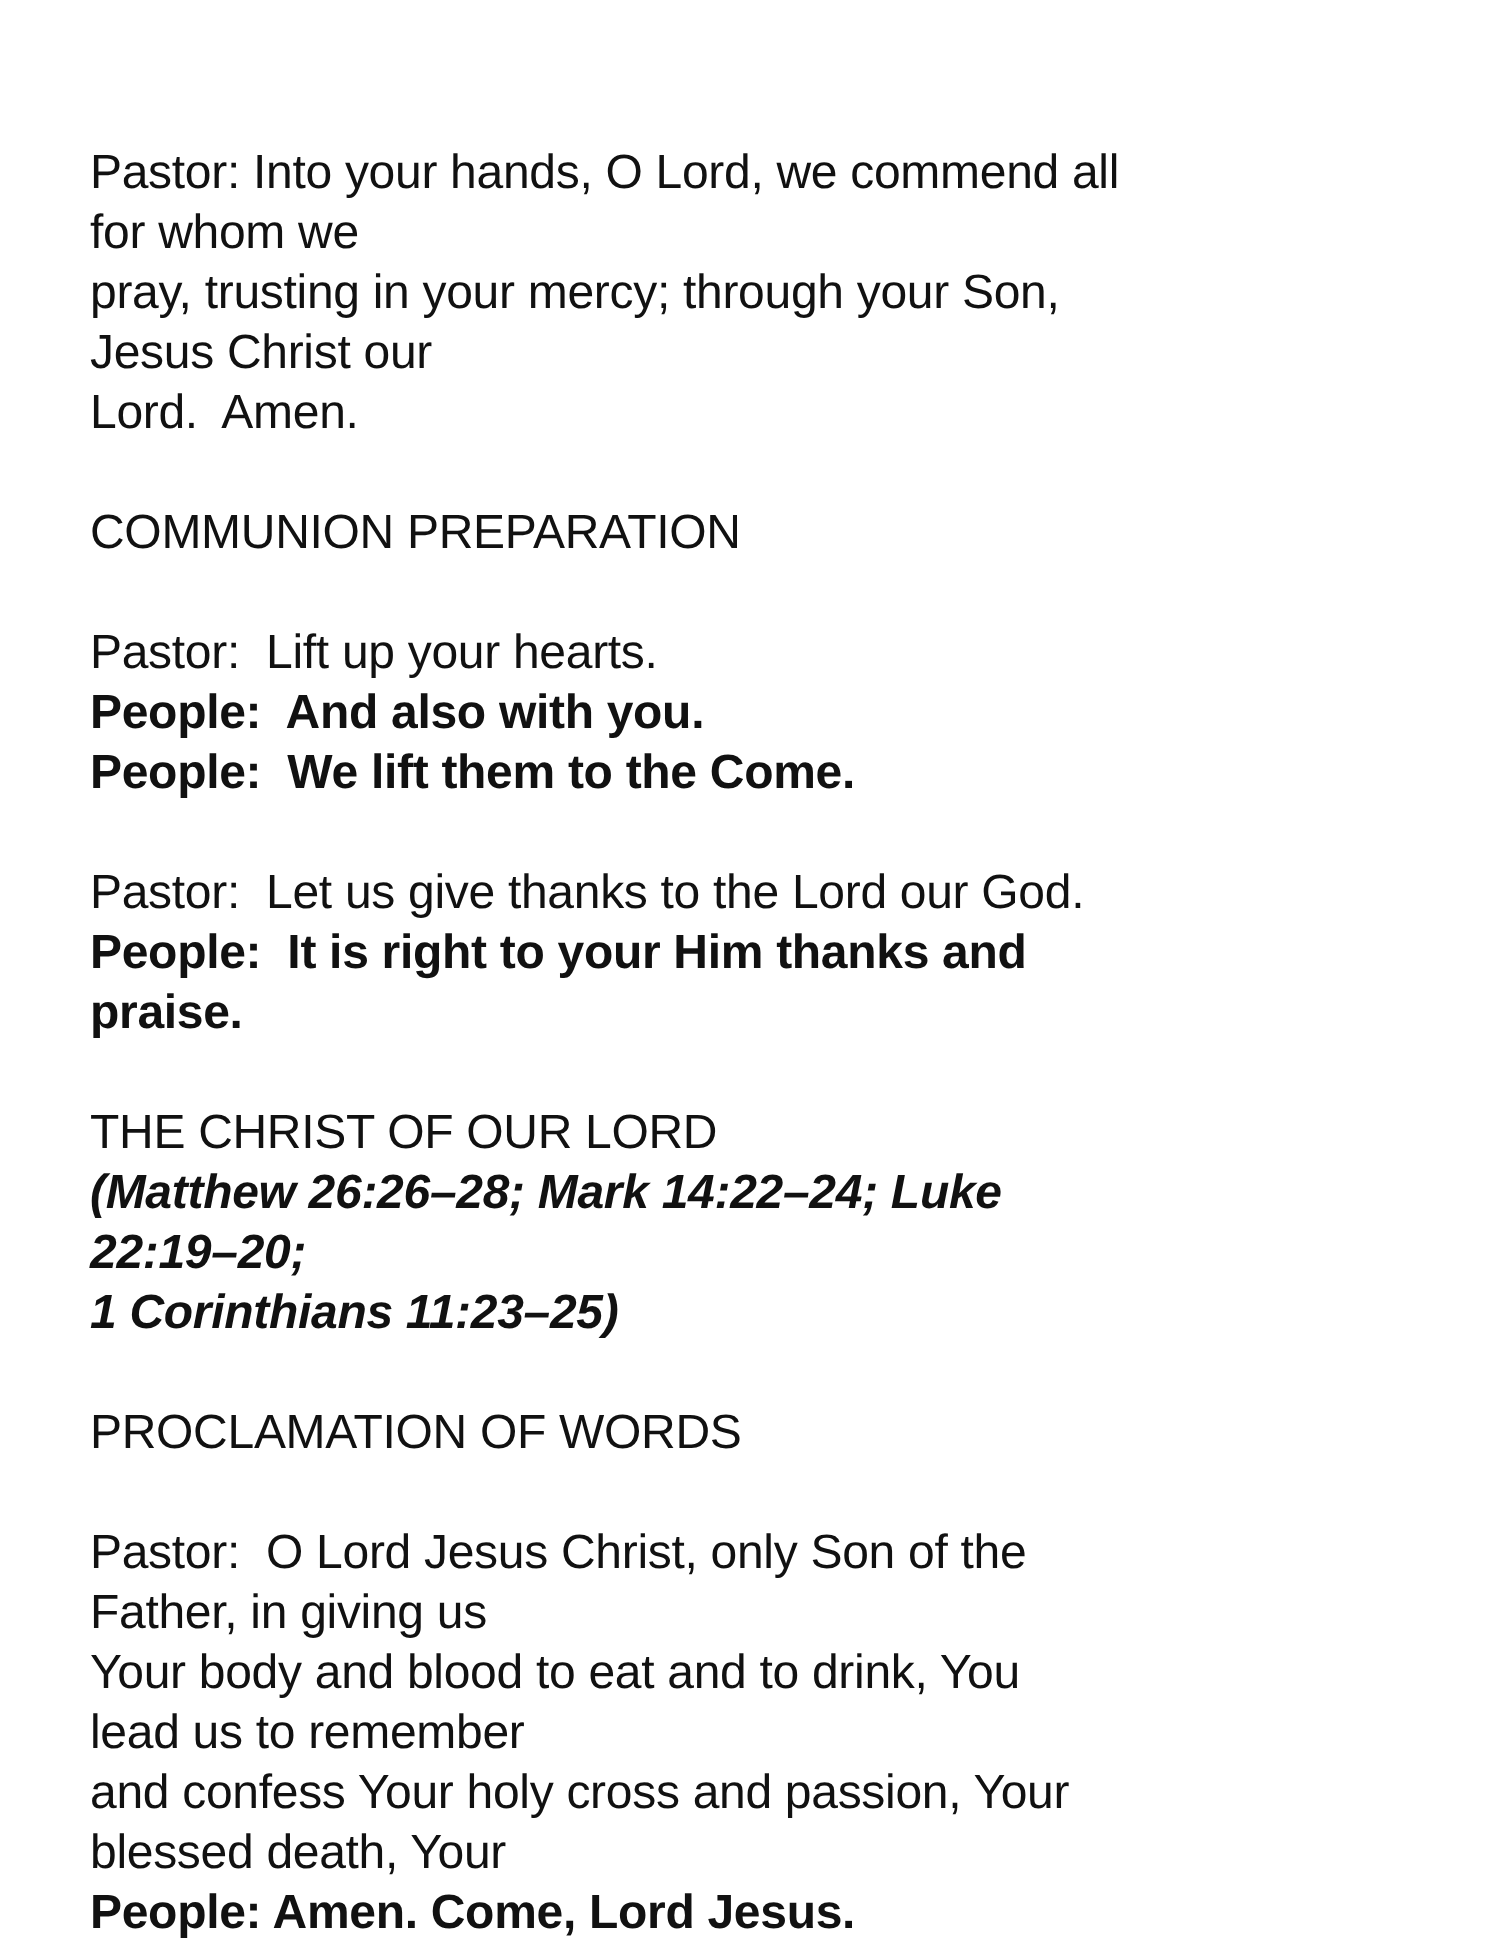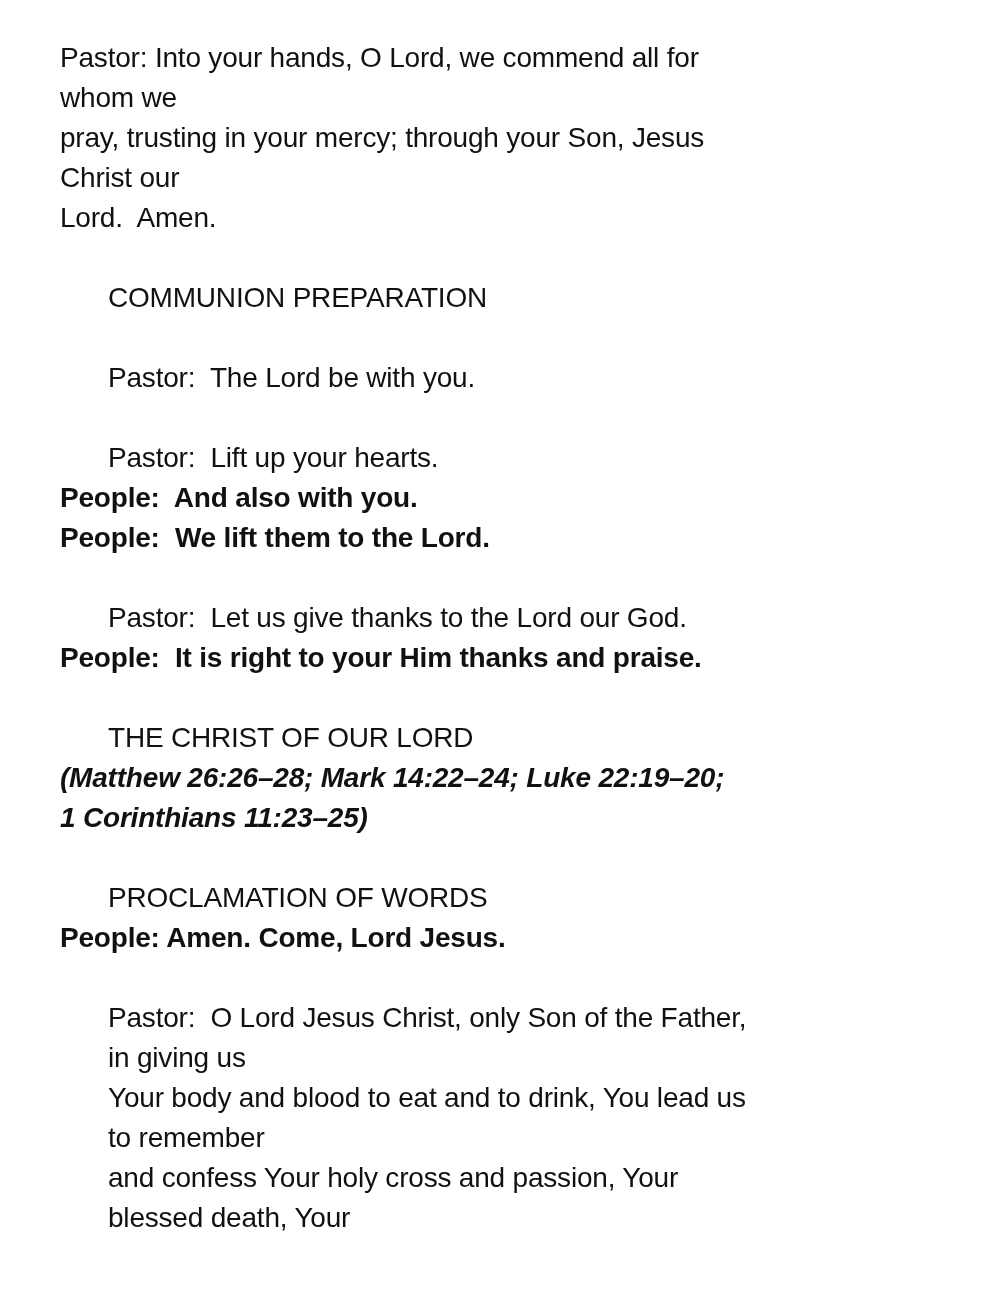--- a/index.html
+++ b/index.html
@@ -8,72 +8,70 @@
     background: #ffffff;
   }
   .page {
     position: relative;
     width: 796px;
     height: 1294px;
     box-sizing: border-box;
     background: #ffffff;
     color: #111111;
     font-family: "Liberation Sans", sans-serif;
-    font-size: 28px;
+    font-size: 32px;
     line-height: 40px;
-    padding: 38px 48px 0 60px;
+    padding: 94px 48px 0 60px;
     overflow: hidden;
   }
   .block {
     margin: 0;
     white-space: pre-wrap;      
     letter-spacing: -0.2px;
   }
   .spaced {
     margin-top: 40px;           
-    margin-left: 48px;
   }
   .bold {
     font-weight: 700;
   }
   .italic {
     font-style: italic;
     font-weight: bold;
   }
 </style>
 </head>
 <body>
 
 <div class="page">
 
   <p class="block">Pastor: Into your hands, O Lord, we commend all for whom we
 pray, trusting in your mercy; through your Son, Jesus Christ our
 Lord.  Amen.</p>
 
   <p class="block spaced">COMMUNION PREPARATION</p>
 
-  <p class="block spaced">Pastor:  The Lord be with you.</p>
 
   <p class="block spaced">Pastor:  Lift up your hearts.</p>
 
   <p class="block bold">People:  And also with you.</p>
 
-  <p class="block bold">People:  We lift them to the Lord.</p>
+  <p class="block bold">People:  We lift them to the Come.</p>
 
   <p class="block spaced">Pastor:  Let us give thanks to the Lord our God.</p>
 
   <p class="block bold">People:  It is right to your Him thanks and praise.</p>
 
   <p class="block spaced">THE CHRIST OF OUR LORD</p>
 
   <p class="block italic">(Matthew 26:26–28; Mark 14:22–24; Luke 22:19–20;
 1 Corinthians 11:23–25)</p>
 
   <p class="block spaced">PROCLAMATION OF WORDS</p>
 
 
-  <p class="block bold">People: Amen. Come, Lord Jesus.</p>
-
   <p class="block spaced">Pastor:  O Lord Jesus Christ, only Son of the Father, in giving us
 Your body and blood to eat and to drink, You lead us to remember
 and confess Your holy cross and passion, Your blessed death, Your</p>
 
+  <p class="block bold">People: Amen. Come, Lord Jesus.</p>
+
 </div>
 
 </body></html>

